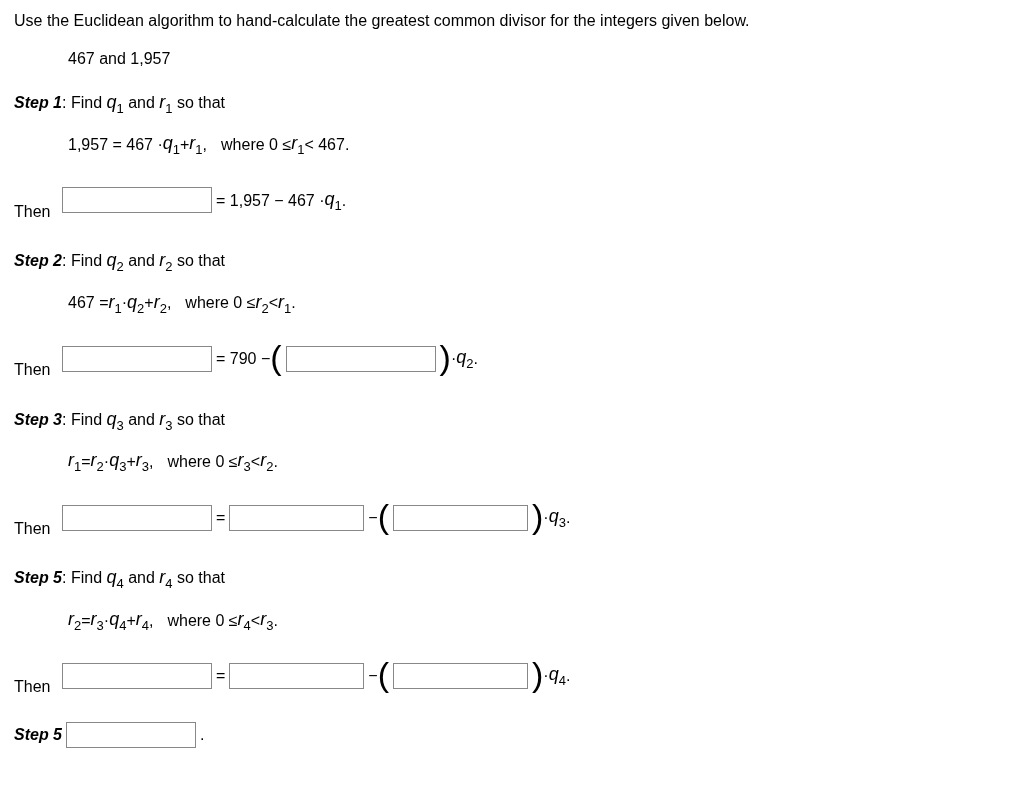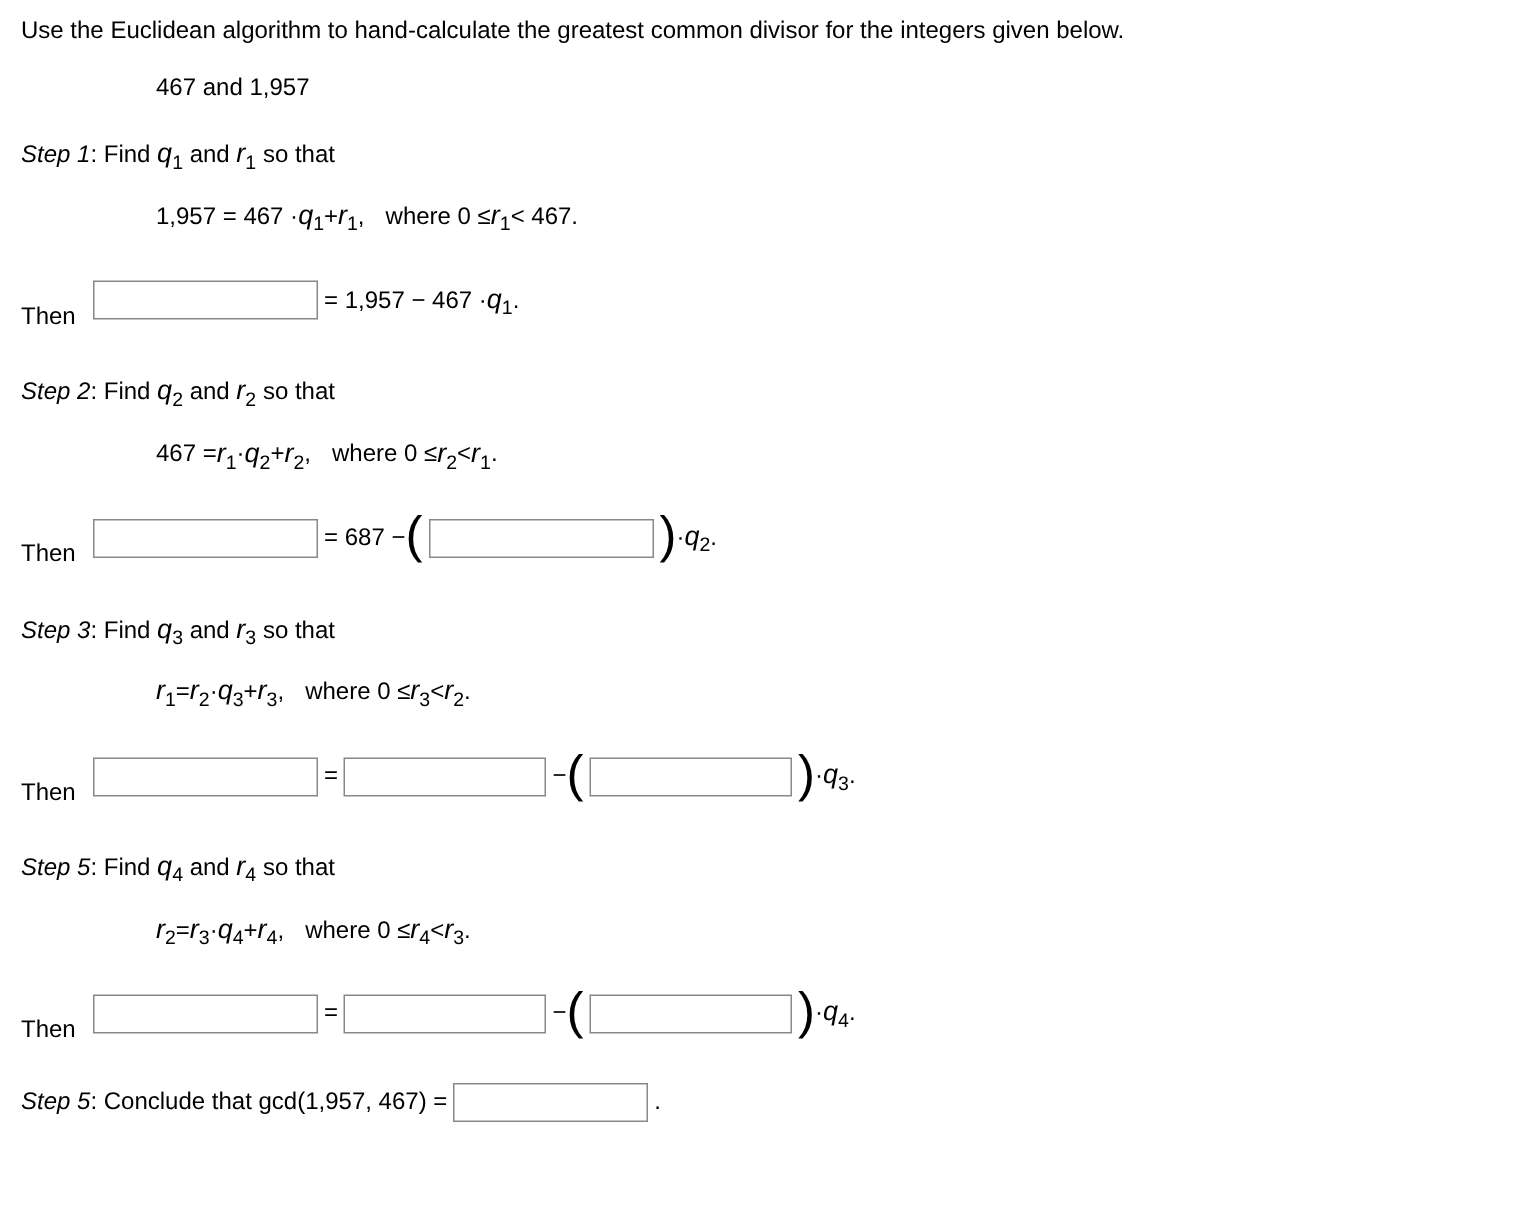--- a/index.html
+++ b/index.html
@@ -12,27 +12,27 @@
       font-size: 16px;
       color: #000;
       background: #fff;
       width: 1024px;
     }
     .question-text {
       margin-bottom: 16px;
       line-height: 1.6;
     }
     .indented {
-      margin-left: 90px;
+      margin-left: 54px;
       margin-top: 8px;
       margin-bottom: 20px;
     }
     .step-label {
       font-style: italic;
-      font-weight: normal;
+      font-weight: bold;
     }
     .step-line {
       margin-bottom: 14px;
       line-height: 1.6;
     }
     .then-line {
       display: flex;
       align-items: center;
       margin-bottom: 22px;
       line-height: 1.6;
@@ -132,21 +132,21 @@
     <span>where 0 ≤ </span>
     <span class="math-var">r<span class="sub">2</span></span>
     <span> &lt; </span>
     <span class="math-var">r<span class="sub">1</span></span>
     <span>.</span>
 </div>
 
 <div class="then-line eqline">
   <span class="then-label">Then</span>
   <span class="input-box"></span>
-  <span> = 687 − </span>
+  <span> = 790 − </span>
   <span class="big-paren">(</span>
   <span class="input-box"></span>
   <span class="big-paren">)</span>
   <span> · </span>
     <span class="math-var">q<span class="sub">2</span></span>
     <span>.</span>
 </div>
 
 <div class="step-line">
   <span class="step-label">Step 3</span><span>: Find </span><span class="math-var">q<span class="sub">3</span></span><span> and </span><span class="math-var">r<span class="sub">3</span></span><span> so that</span>
@@ -213,16 +213,15 @@
   <span class="big-paren">(</span>
   <span class="input-box med"></span>
   <span class="big-paren">)</span>
   <span> · </span>
     <span class="math-var">q<span class="sub">4</span></span>
     <span>.</span>
 </div>
 
 <div class="step-line eqline">
   <span class="step-label">Step 5</span>
-    <span>: Conclude that gcd(1,957, 467) = </span>
   <span class="input-box small"></span>
   <span>.</span>
 </div>
 
 </body></html>

